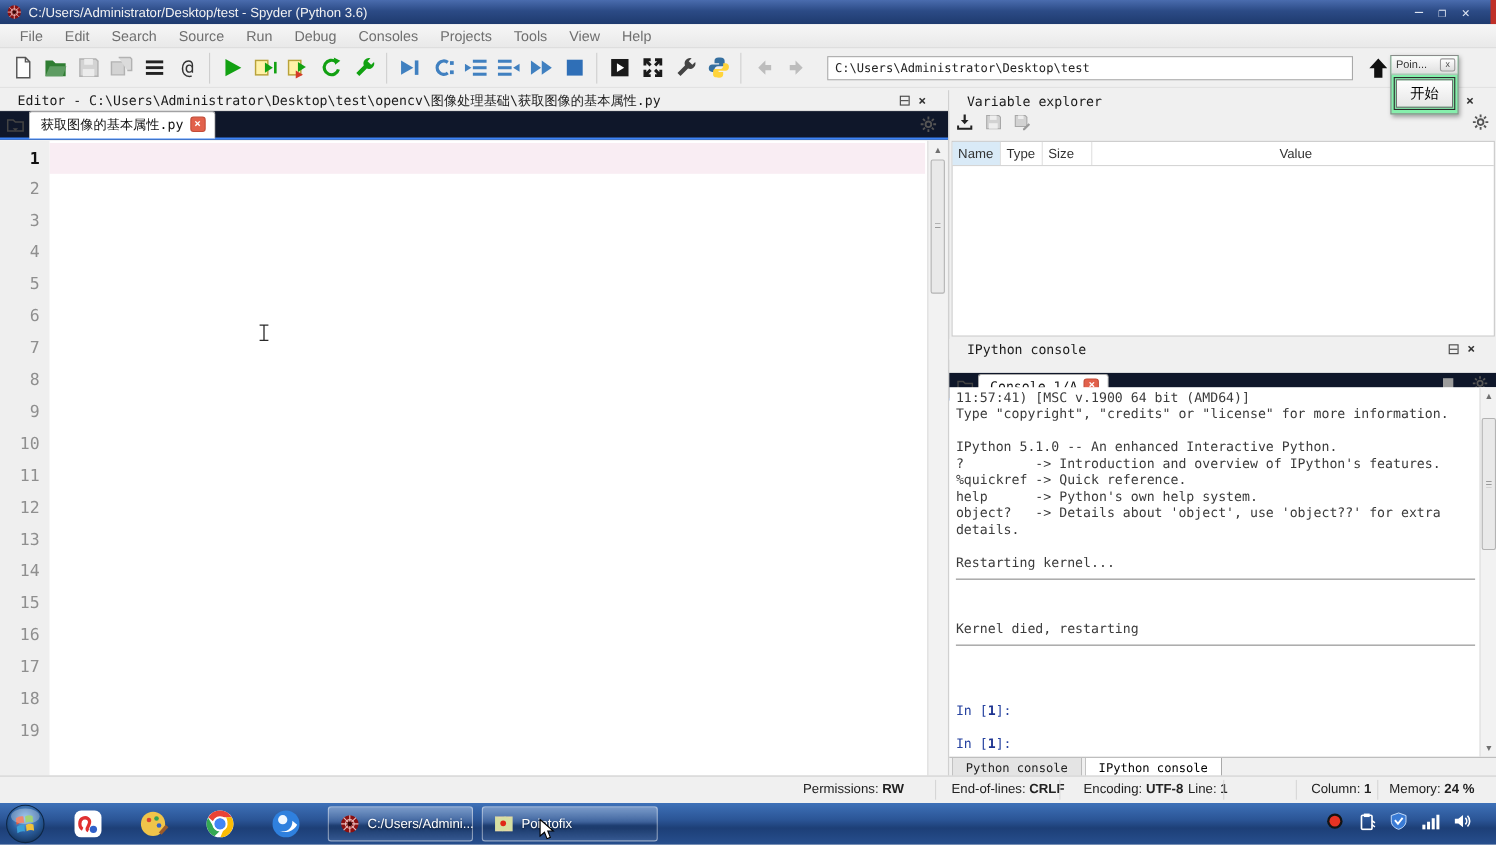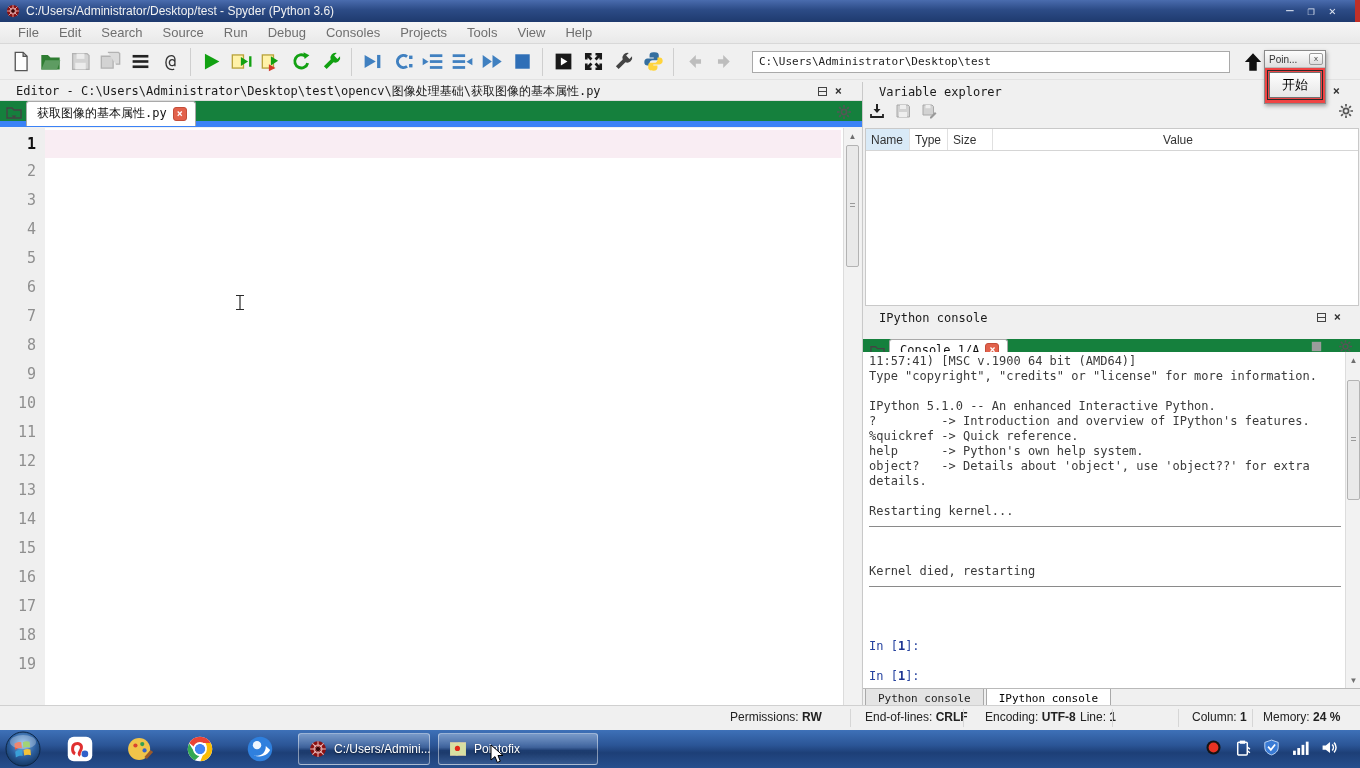--- a/index.html
+++ b/index.html
@@ -35,21 +35,21 @@
     font-family:"DejaVu Sans Mono",monospace; font-size:11px; color:#222; padding:0 6px; }
   #parent-dir-btn svg { width:20px; height:22px; }
 
   
   .pane-title { height:19px; background:#f0f0f0; display:flex; align-items:center;
     font-family:"DejaVu Sans Mono",monospace; font-size:12px; color:#1a1a1a; padding:0 16px; }
   .pane-btns { margin-left:auto; display:flex; align-items:center; gap:8px; padding-right:4px; }
   .icon-float { width:9px; height:9px; border:1px solid #444; position:relative; }
   .icon-float::after { content:''; position:absolute; left:0; right:0; top:3px; border-top:1px solid #444; }
   .icon-x { font-size:12px; color:#333; line-height:9px; font-weight:bold; }
-  .tab-row { background:#15803d; border-bottom:6px solid #3b82f6; display:flex; align-items:flex-start; }
+  .tab-row { background:#0f172a; border-bottom:2px solid #3b82f6; display:flex; align-items:center; }
   .tab { background:#fff; border:1px solid #a9a9a9; border-bottom:none; border-radius:3px 3px 0 0;
     display:flex; align-items:center; gap:6px; padding:3px 8px 4px 10px;
     font-family:"DejaVu Sans Mono",monospace; font-size:12px; color:#111; }
   .tab-close { width:14px; height:14px; background:#e2614b; border:1px solid #c34d39; border-radius:3px;
     color:#fff; font-size:10px; line-height:12px; text-align:center; font-weight:bold; }
   .browse-tabs-btn { width:24px; height:22px; display:flex; align-items:center; justify-content:center; }
   .gear-btn svg, .browse-tabs-btn svg { width:16px; height:16px; }
 
   
   #editor-pane { left:0; top:82px; width:862px; height:648px; background:#f0f0f0; }
@@ -133,21 +133,21 @@
     border:1px solid rgba(255,255,255,.45); border-radius:3px;
     background:linear-gradient(rgba(255,255,255,.32),rgba(255,255,255,.10) 45%,rgba(0,0,0,.12) 55%,rgba(255,255,255,.08));
     color:#fff; font-size:12px; text-shadow:0 1px 2px rgba(0,0,0,.6); width:132px; }
   .task-btn.wide { width:160px; }
   .task-btn svg { width:18px; height:18px; flex:none; }
   #tray { margin-left:auto; display:flex; align-items:center; gap:12px; padding-right:22px; }
   #tray svg { width:17px; height:17px; }
 
   
   #pointofix-float { left:1264px; top:50px; width:62px; height:54px; z-index:60;
-    background:#ef4444; border:1px solid #8a8a8a; box-shadow:1px 2px 4px rgba(0,0,0,.35); }
+    background:#86efac; border:1px solid #8a8a8a; box-shadow:1px 2px 4px rgba(0,0,0,.35); }
   #pointofix-titlebar { height:17px; display:flex; align-items:center; padding:0 2px 0 4px;
     background:linear-gradient(#fdfdfd,#dfdfdf); border-bottom:1px solid #bbb; font-size:10px; color:#333; }
   #pointofix-close { margin-left:auto; width:14px; height:12px; border:1px solid #9a9a9a; border-radius:2px;
     background:linear-gradient(#fff,#ddd); font-size:8px; line-height:10px; text-align:center; color:#444; }
   #pointofix-start { margin:4px auto 0; display:block; width:52px; height:26px;
     border:1px solid #707070; outline:1px solid #2a2a2a; outline-offset:1px;
     background:linear-gradient(#fefefe,#e6e6e6); font-size:13px; font-family:"Liberation Sans",sans-serif; }
 
   #mouse-cursor { left:490px; top:744px; width:15px; height:21px; z-index:100; }
 </style>

